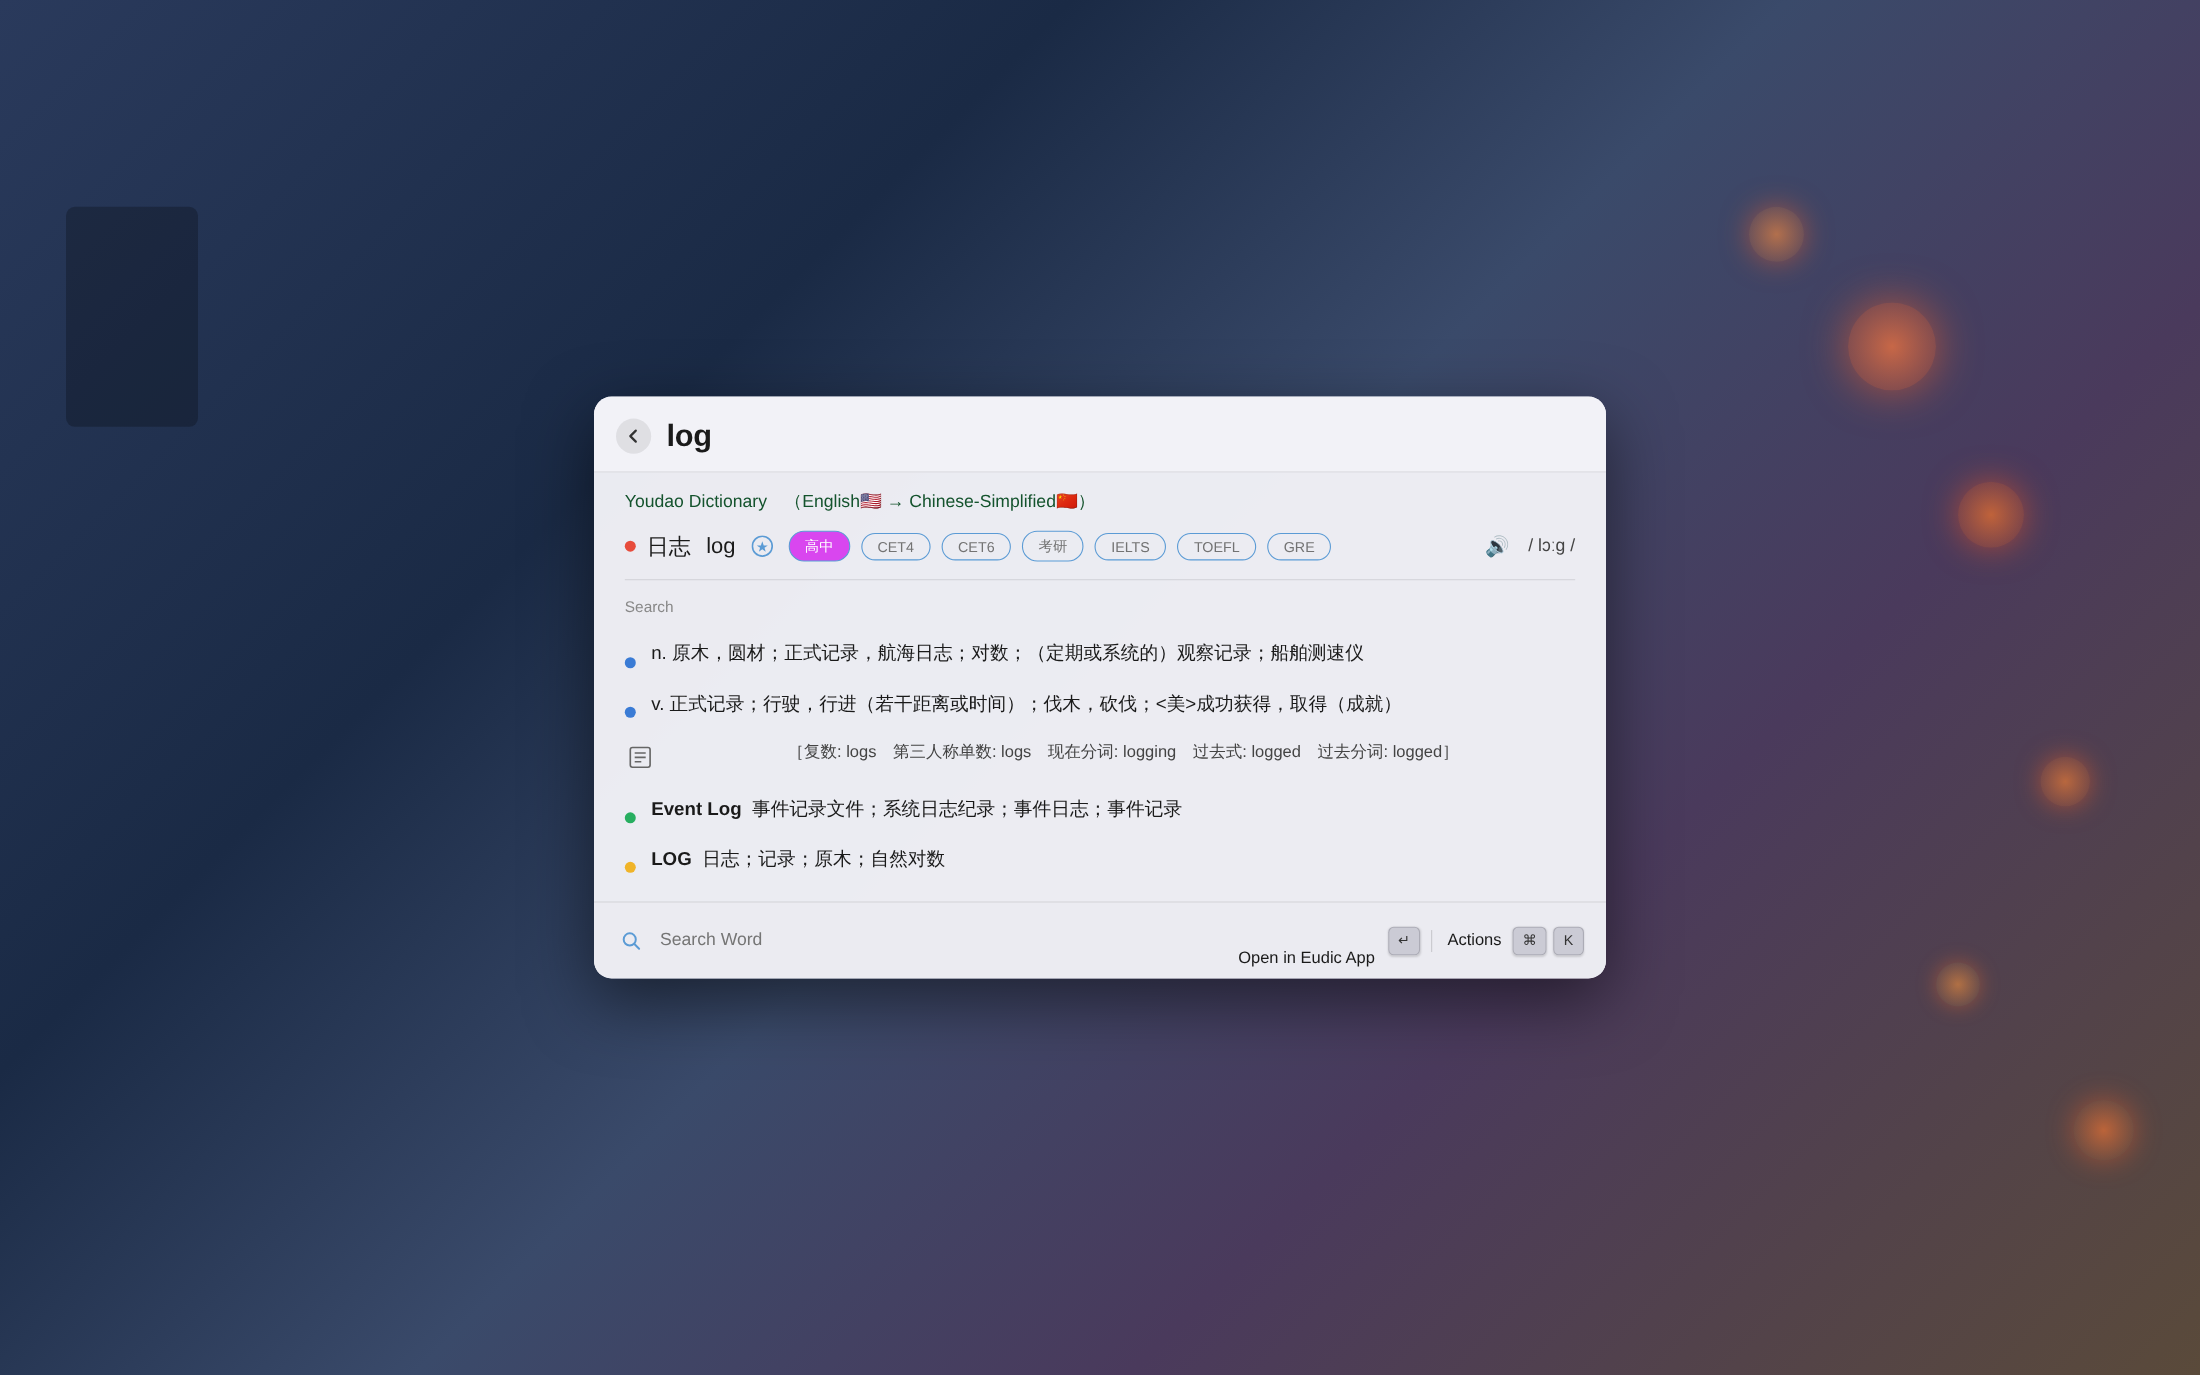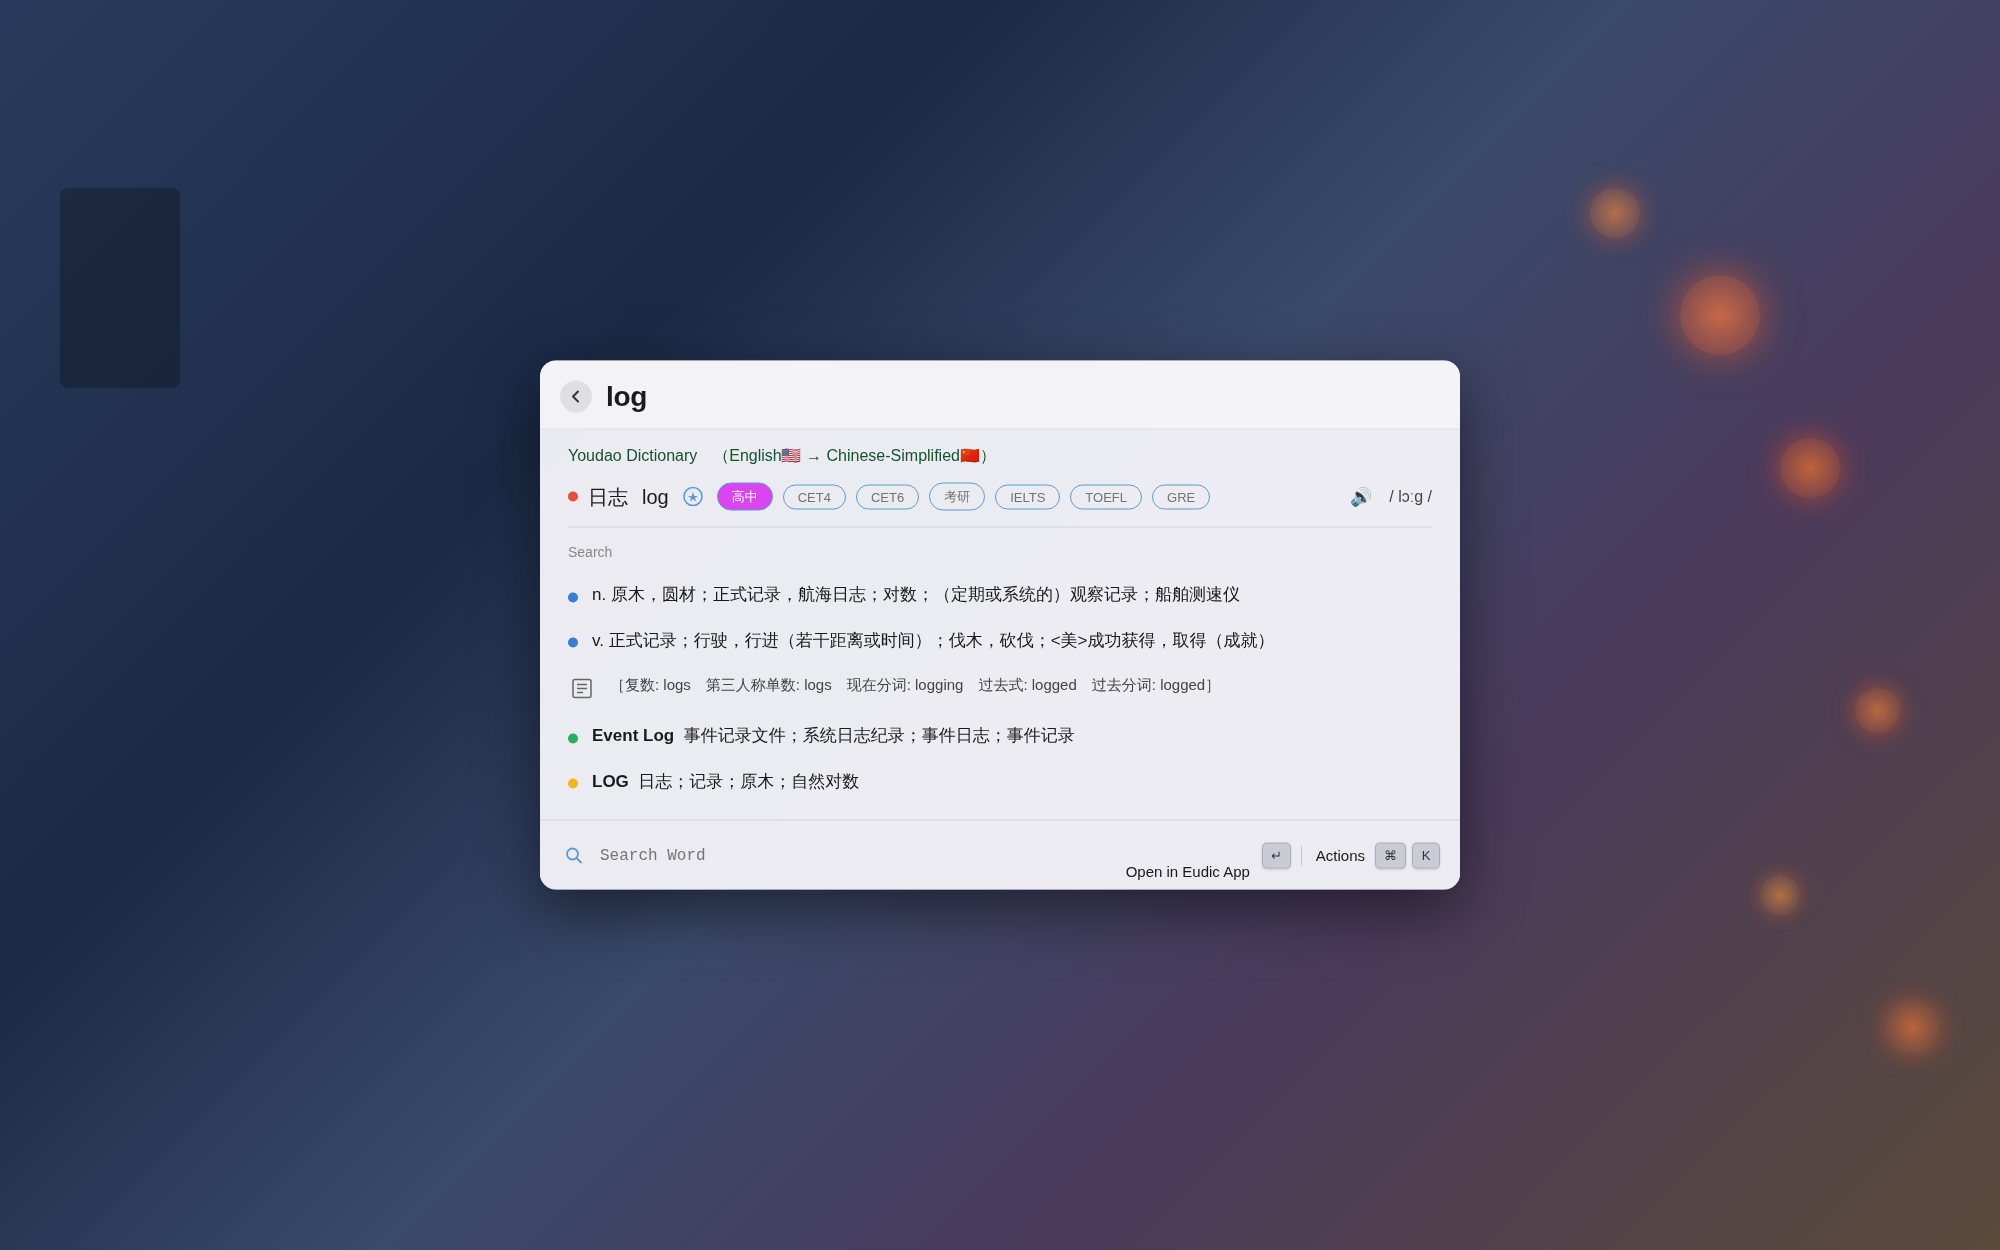--- a/index.html
+++ b/index.html
@@ -170,21 +170,21 @@
     .section-title {
       font-size: 14px;
       color: #888;
       font-weight: 500;
       padding: 8px 0 12px 0;
     }
 
     
     .def-row {
       display: flex;
-      align-items: center;
+      align-items: flex-end;
       gap: 14px;
       padding: 10px 0;
     }
 
     .def-dot {
       width: 10px;
       height: 10px;
       border-radius: 50%;
       margin-top: 6px;
       flex-shrink: 0;
@@ -204,20 +204,21 @@
     .def-text strong {
       font-weight: 600;
     }
 
     
     .grammar-row {
       display: flex;
       align-items: flex-start;
       gap: 14px;
       padding: 10px 0;
+      text-align: center;
     }
 
     .grammar-icon {
       width: 28px;
       height: 28px;
       display: flex;
       align-items: center;
       justify-content: center;
       color: #555;
       font-size: 18px;
@@ -253,21 +254,21 @@
       flex-shrink: 0;
     }
 
     .search-input-footer {
       flex: 1;
       border: none;
       background: transparent;
       font-size: 16px;
       color: #999;
       outline: none;
-      font-family: Liberation Mono, monospace;
+      font-family: Liberation Sans, sans-serif;
     }
 
     .footer-right {
       display: flex;
       align-items: center;
       gap: 6px;
       margin-left: auto;
     }
 
     .open-eudic-btn {

